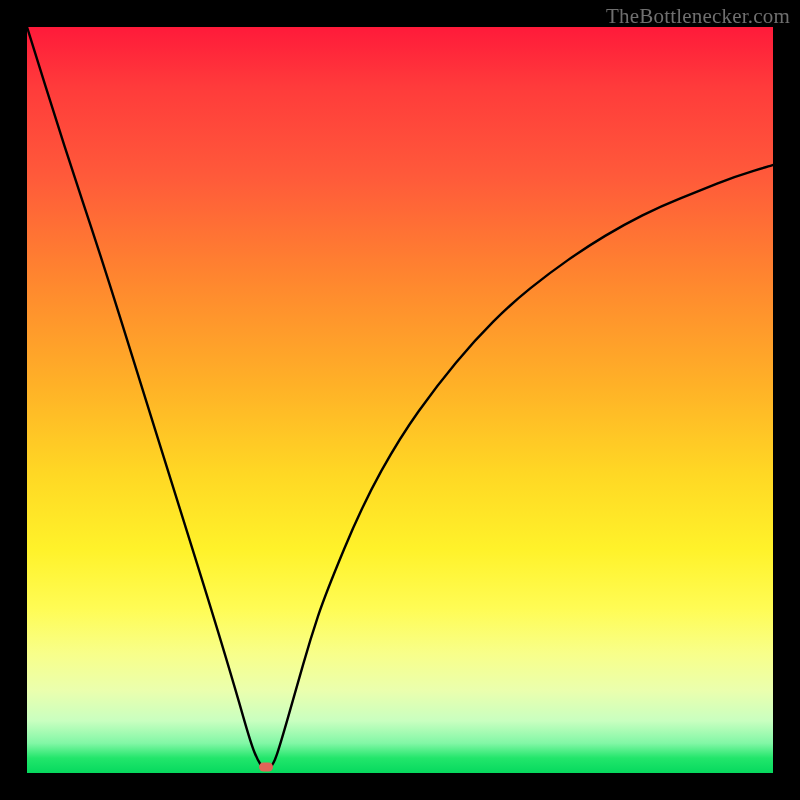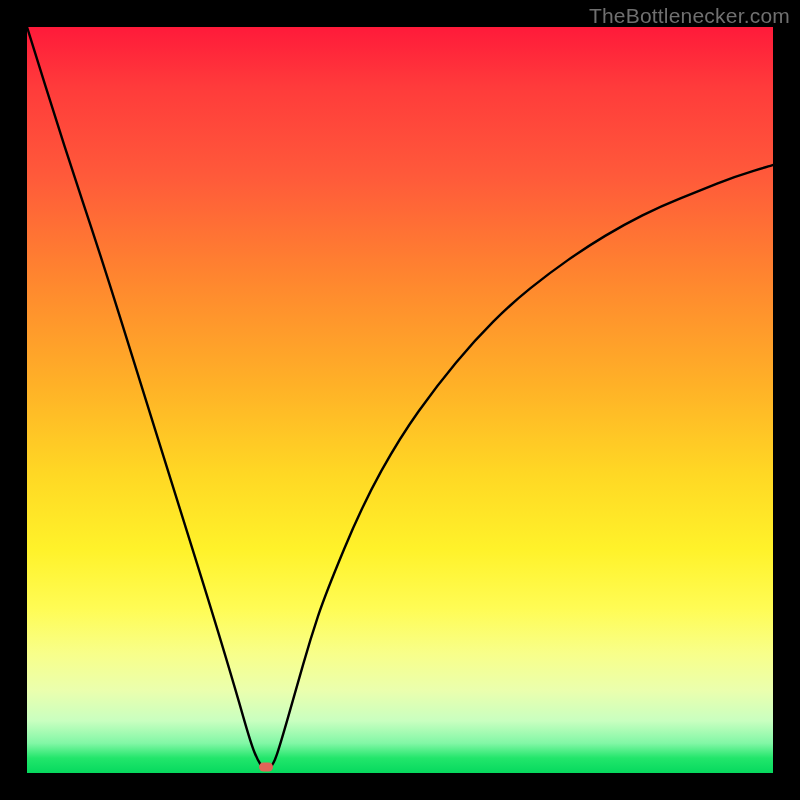--- a/index.html
+++ b/index.html
@@ -9,20 +9,21 @@
     height: 800px;
     background: #000;
     overflow: hidden;
     font-family: Arial, Helvetica, sans-serif;
   }
   .outer {
     position: relative;
     width: 800px;
     height: 704px;
     background: #000;
+    font-family: Liberation Serif, serif;
   }
   .plot {
     position: absolute;
     left: 27px;
     top: 27px;
     width: 746px;
     height: 746px;
     overflow: hidden;
   }
   .gradient {

